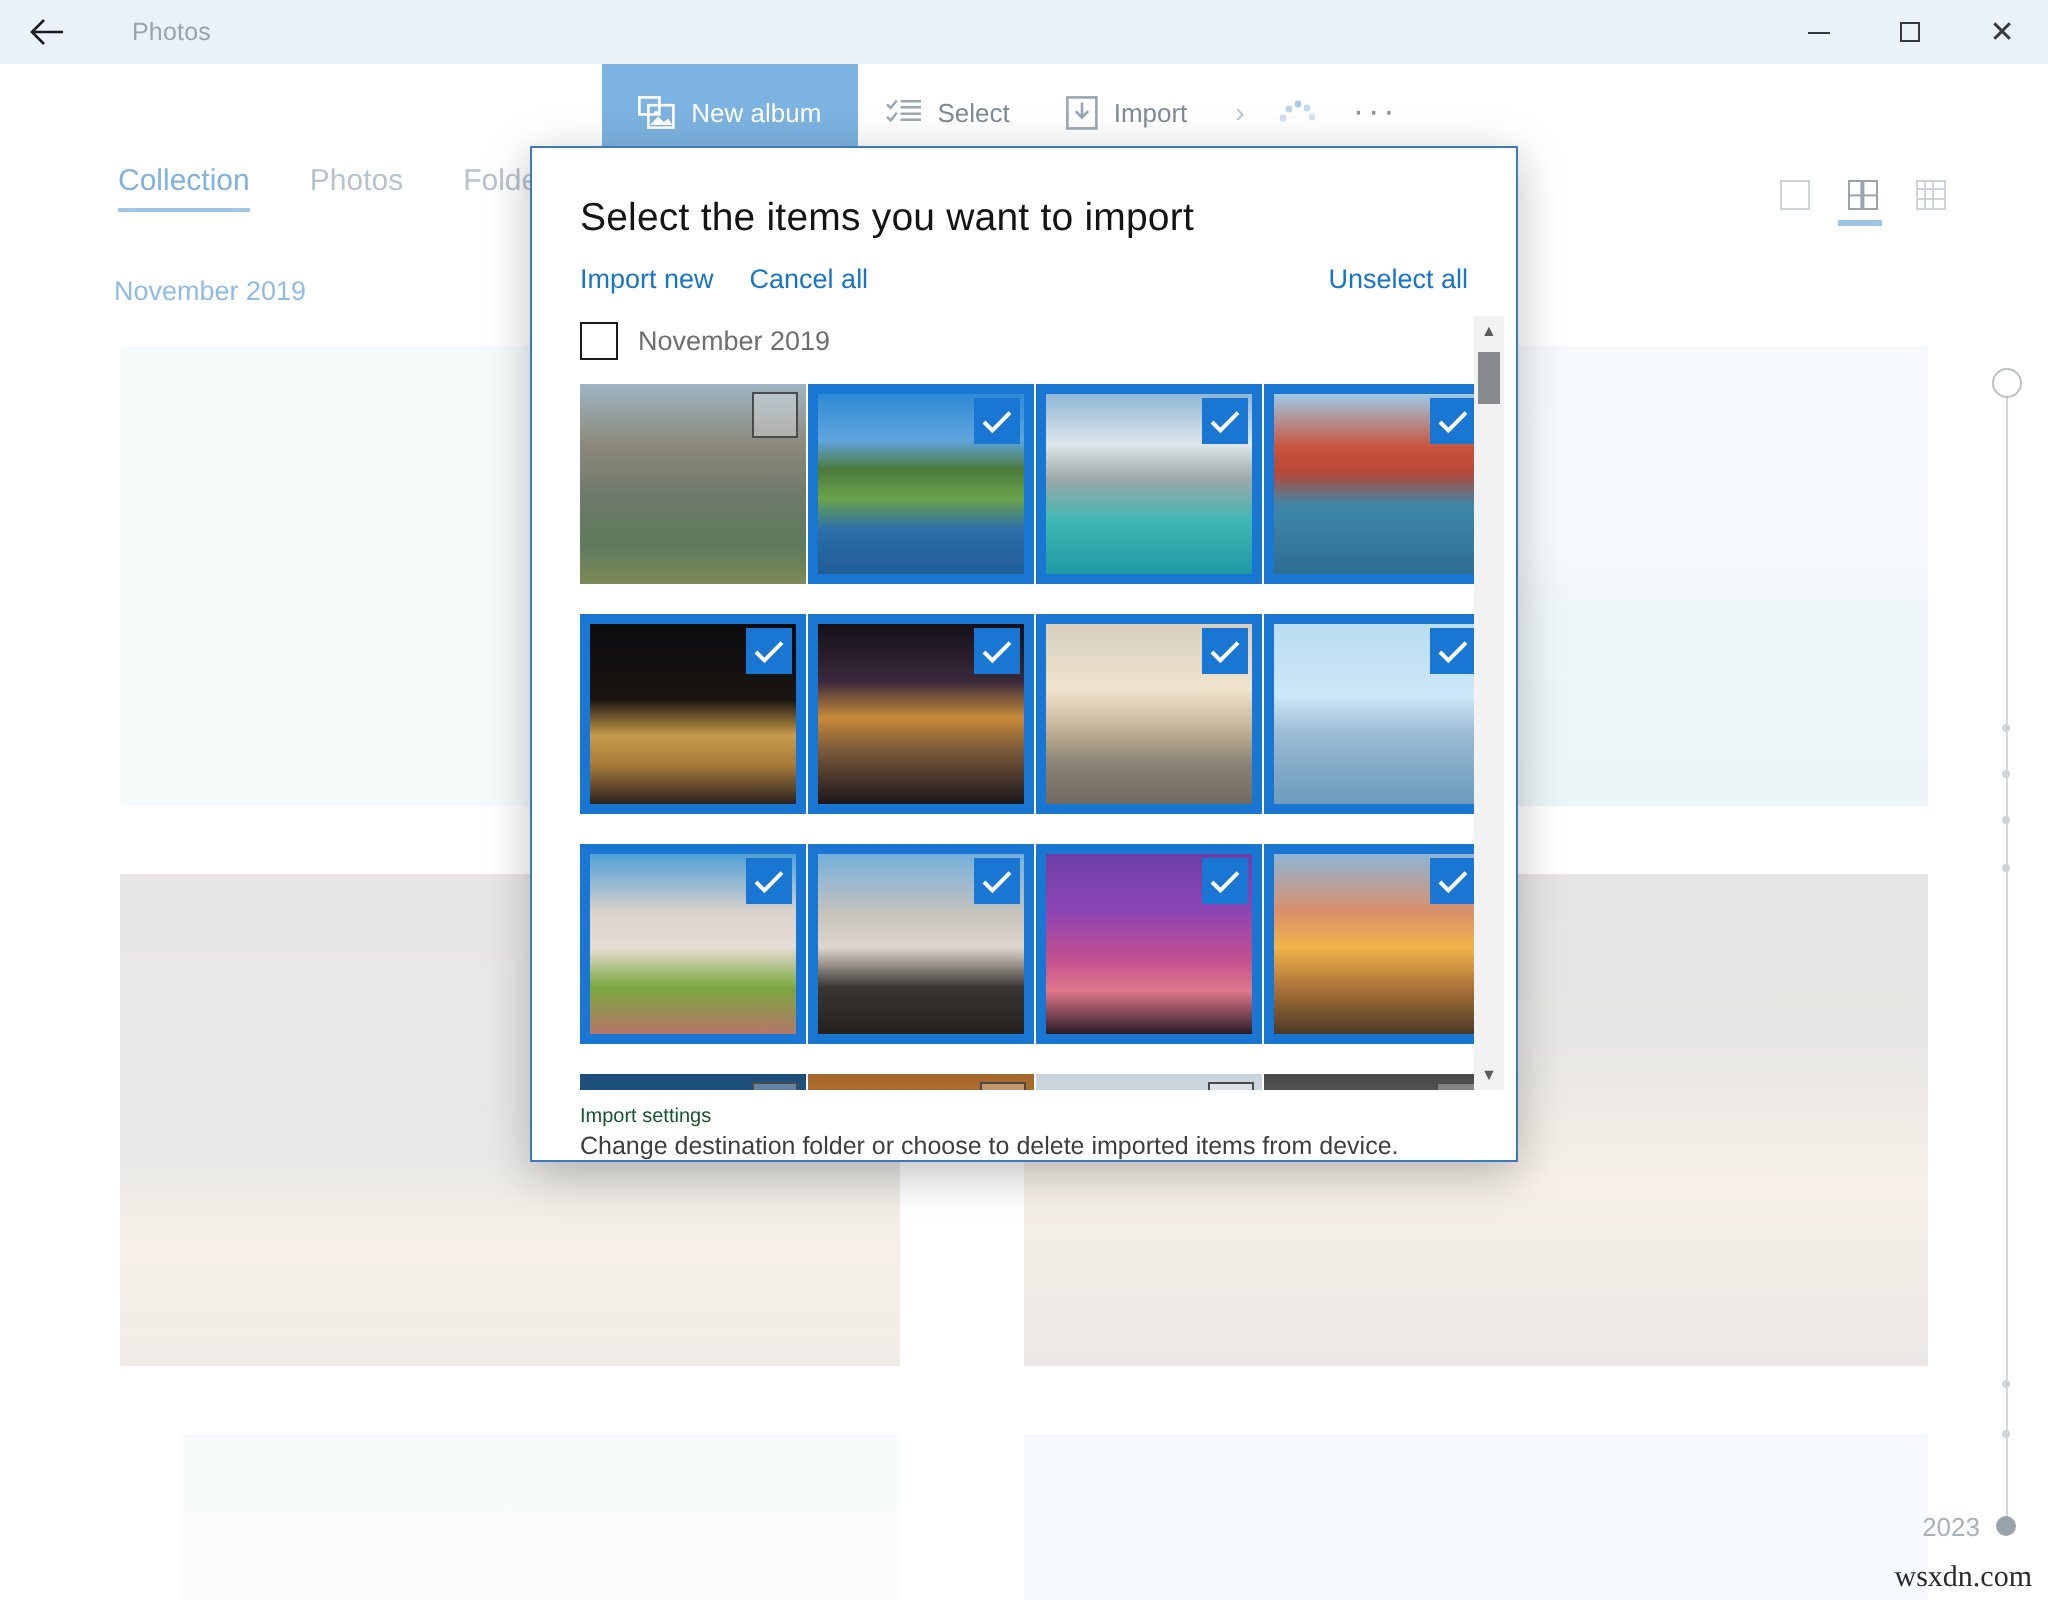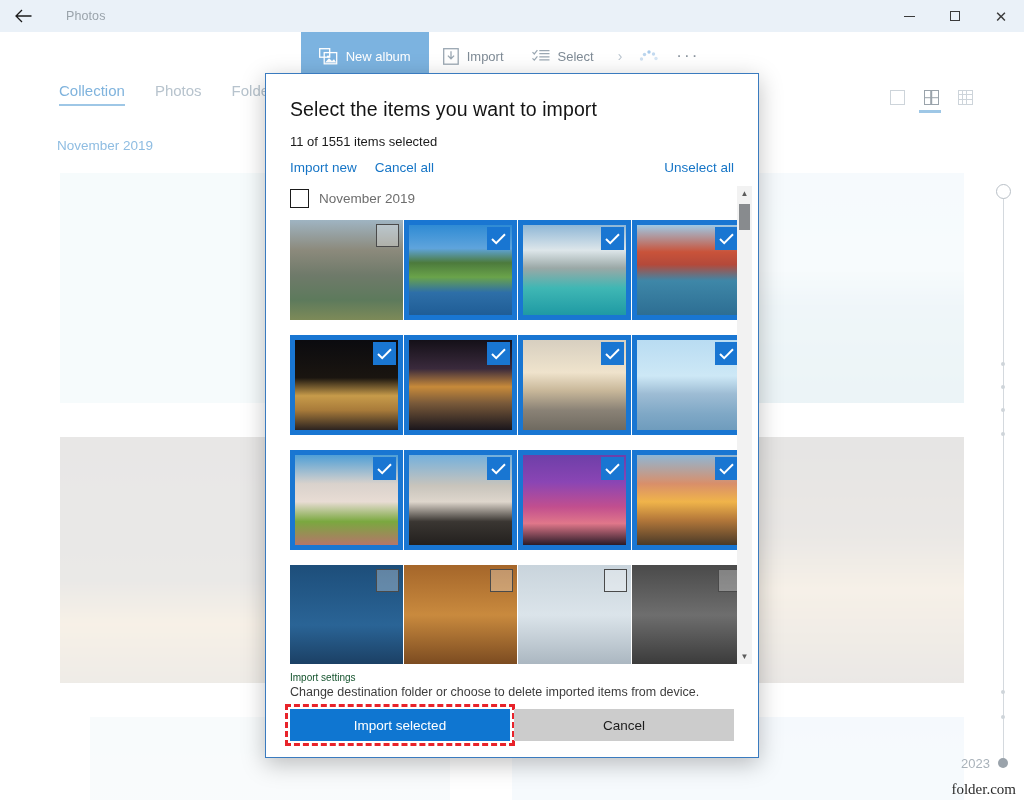--- a/index.html
+++ b/index.html
@@ -163,21 +163,21 @@
   }
   .watermark {
     position: absolute; right: 8px; bottom: 2px;
     font-size: 15px; color: #2b2b2b; font-family: "Liberation Serif", serif;
   }
 
   
   .dialog {
     position: absolute;
     left: 265px; top: 73px;
-    width: 494px; height: 685px;
+    width: 494px; height: 508px;
     background: #ffffff;
     border: 1px solid #3a7bbf;
     box-shadow: 0 6px 22px rgba(0,0,0,.25);
     display: flex; flex-direction: column;
   }
   .dlg-head { padding: 24px 24px 0 24px; }
   .dlg-title {
     font-size: 19.5px; color: #141414; font-weight: 400; letter-spacing: .1px;
   }
   .dlg-count {
@@ -303,37 +303,37 @@
           <rect x="5.2" y="4.6" width="12.5" height="11.2" fill="none" stroke="#ffffff" stroke-width="1.3"></rect>
           <circle cx="9" cy="8.5" r="1.1" fill="#ffffff"></circle>
           <path d="M6 14.5 L10 10.2 L13 13 L15 11.3 L17.2 14.5 Z" fill="#ffffff"></path>
         </svg>
       </span>
       <span>New album</span>
     </div>
 
     <div class="cmd-item">
       <span class="cmd-ico">
-        <svg width="16" height="17" viewBox="0 0 16 17" aria-hidden="true">
-          <rect x="0.7" y="0.7" width="14.5" height="15.5" fill="none" stroke="#9aa7b2" stroke-width="1.3"></rect>
-          <path d="M8 3.2 V10.4 M4.9 7.6 L8 10.8 L11.1 7.6" stroke="#9aa7b2" stroke-width="1.3" fill="none"></path>
-        </svg>
-      </span>
-      <span>Import</span>
-    </div>
-
-    <div class="cmd-item">
-      <span class="cmd-ico">
         <svg width="18" height="14" viewBox="0 0 18 14" aria-hidden="true">
           <path d="M0.5 3.2 L2.3 5 L5.4 1.2" stroke="#9aa7b2" stroke-width="1.2" fill="none"></path>
           <path d="M0.5 9.4 L2.3 11.2 L5.4 7.4" stroke="#9aa7b2" stroke-width="1.2" fill="none"></path>
           <path d="M7.3 1.6 H17.5 M7.3 4.6 H17.5 M7.3 7.9 H17.5 M7.3 10.9 H17.5" stroke="#9aa7b2" stroke-width="1.2"></path>
         </svg>
       </span>
       <span>Select</span>
+    </div>
+
+    <div class="cmd-item">
+      <span class="cmd-ico">
+        <svg width="16" height="17" viewBox="0 0 16 17" aria-hidden="true">
+          <rect x="0.7" y="0.7" width="14.5" height="15.5" fill="none" stroke="#9aa7b2" stroke-width="1.3"></rect>
+          <path d="M8 3.2 V10.4 M4.9 7.6 L8 10.8 L11.1 7.6" stroke="#9aa7b2" stroke-width="1.3" fill="none"></path>
+        </svg>
+      </span>
+      <span>Import</span>
     </div>
 
     <div class="cmd-chev">›</div>
 
     <div class="spinner-dots">
       <svg width="22" height="18" viewBox="0 0 22 18" aria-hidden="true">
         <circle cx="3.5" cy="12" r="1.7" fill="#cfe0f0"></circle>
         <circle cx="6.5" cy="7.5" r="1.7" fill="#bcd6ee"></circle>
         <circle cx="11" cy="5" r="1.7" fill="#a9cbeb"></circle>
         <circle cx="15.5" cy="7" r="1.7" fill="#c3daf0"></circle>
@@ -397,27 +397,26 @@
     <div class="tick" style="top:182px;"></div>
     <div class="tick" style="top:205px;"></div>
     <div class="tick" style="top:228px;"></div>
     <div class="tick" style="top:252px;"></div>
     <div class="tick" style="top:510px;"></div>
     <div class="tick" style="top:535px;"></div>
     <div class="endknob"></div>
     <div class="yearlabel">2023</div>
   </div>
 
-  <div class="watermark">folder.com</div>
+  <div class="watermark">wsxdn.com</div>
 
   <div class="dialog">
 
     <div class="dlg-head">
       <div class="dlg-title">Select the items you want to import</div>
-      <div class="dlg-count">11 of 1551 items selected</div>
       <div class="dlg-actions">
         <span class="link">Import new</span>
         <span class="link">Cancel all</span>
         <span class="link right">Unselect all</span>
       </div>
     </div>
 
     <div class="dlg-body">
 
       <div class="group-head">
@@ -542,20 +541,16 @@
         <div class="track">
           <div class="thumbbar"></div>
         </div>
         <div class="arr bottom">▼</div>
       </div>
     </div>
 
     <div class="dlg-foot">
       <div class="foot-link">Import settings</div>
       <div class="foot-desc">Change destination folder or choose to delete imported items from device.</div>
-      <div class="foot-btns">
-        <div class="btn btn-primary">Import selected</div>
-        <div class="btn btn-secondary">Cancel</div>
-      </div>
     </div>
 
   </div>
 </div>
 
 </body></html>

